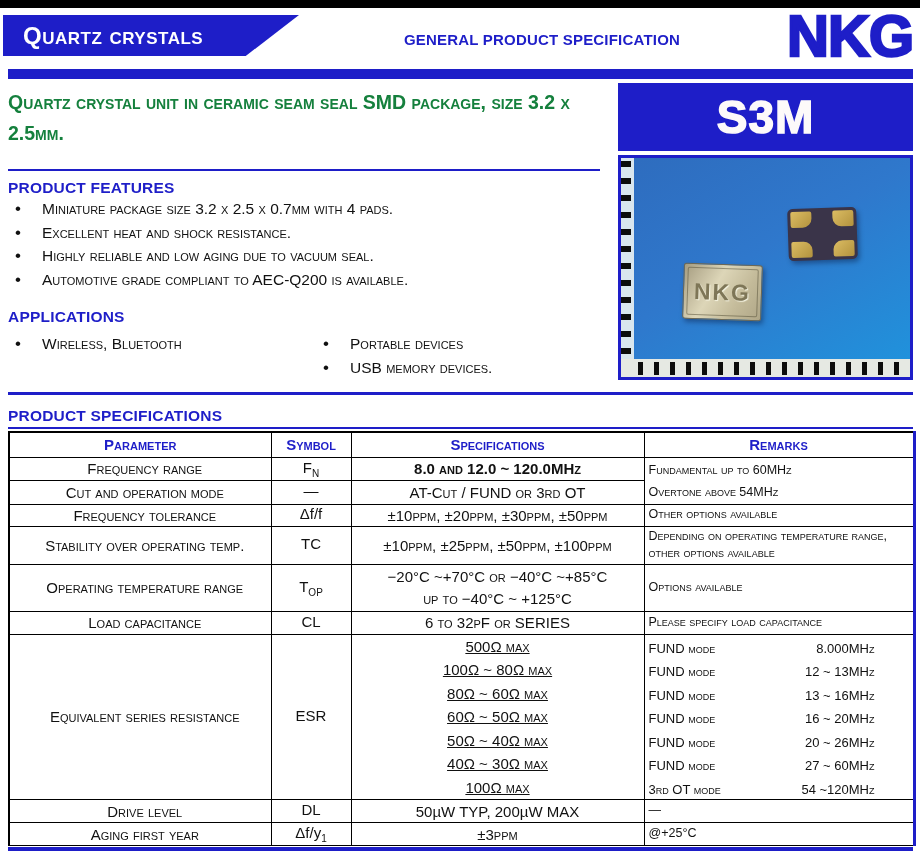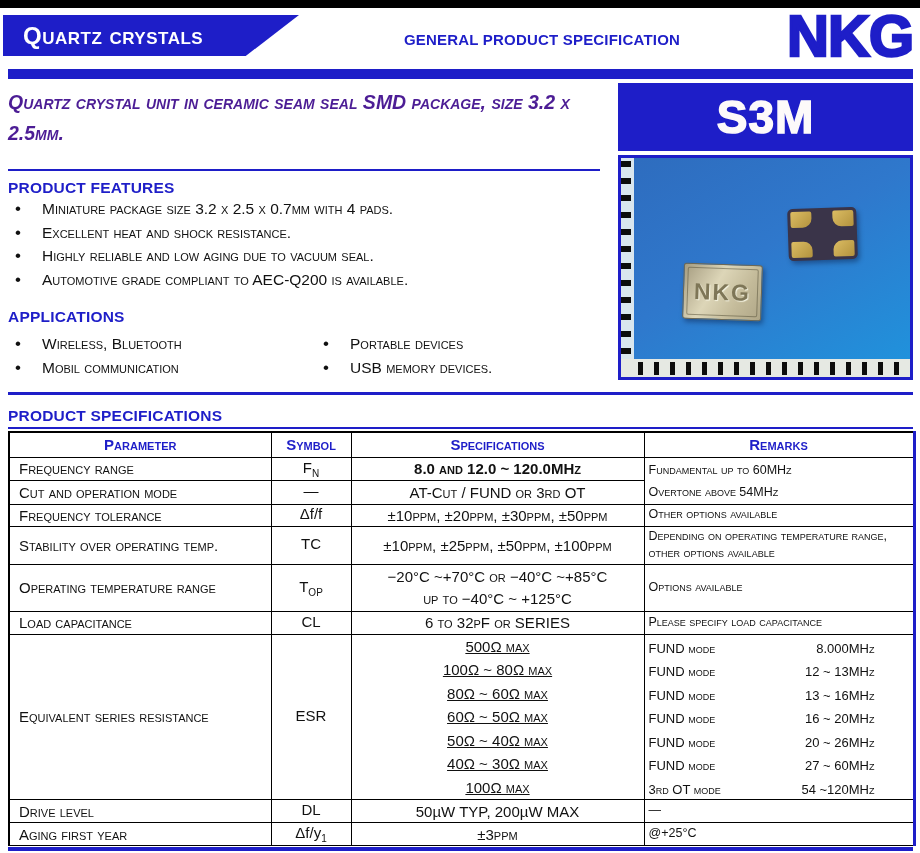--- a/index.html
+++ b/index.html
@@ -33,21 +33,21 @@
   .logo{
     position:absolute;left:760px;top:4px;width:153px;height:66px;
     color:var(--blue);font-size:58px;font-weight:bold;line-height:64px;
     text-align:right;-webkit-text-stroke:2.5px var(--blue);letter-spacing:-1px;
   }
   .blue-bar{position:absolute;left:8px;top:69px;width:905px;height:10px;background:var(--blue);}
 
   
   .title{
     position:absolute;left:8px;top:87px;width:600px;
-    font-size:19.5px;font-weight:bold;line-height:31px;color:#4c1d95;font-style:italic;
+    font-size:19.5px;font-weight:bold;line-height:31px;color:#15803d;
   }
   .title-rule{position:absolute;left:8px;top:169px;width:592px;height:2px;background:var(--blue);}
   .s3m-box{
     position:absolute;left:618px;top:83px;width:295px;height:68px;background:var(--blue);
     color:#fdfafa;text-align:center;font-size:46px;font-weight:bold;line-height:68px;
     -webkit-text-stroke:1.5px #fdfafa;letter-spacing:1px;
   }
 
   
   .photo{
@@ -109,21 +109,21 @@
   .bottom-rule{position:absolute;left:8px;top:847px;width:905px;height:4px;background:var(--blue);}
 
   
   .spec-table{
     position:absolute;left:8px;top:431px;width:905px;
     border-collapse:collapse;table-layout:fixed;
   }
   .spec-table{border-top:2.5px solid #000;border-left:2.5px solid #000;border-right:3px solid var(--blue);}
   .spec-table th,.spec-table td{border:1.5px solid #000;padding:0;vertical-align:middle;overflow:hidden;}
   .spec-table th{color:var(--blue);font-size:15px;text-align:center;font-weight:bold;}
-  td.param{font-size:15px;padding-left:9px;}
+  td.param{font-size:15px;padding-left:9px;text-align:center;}
   td.sym{text-align:center;font-size:15px;margin-left:32px;}
   td.spec{text-align:center;font-size:15px;}
   td.remark{font-size:12.5px;padding-left:4px;line-height:1.4;padding-right:2px;}
   .spec-bold{font-weight:bold;font-size:16px;}
   sub{font-size:10px;}
   .rh{height:25px;} .r0{height:23px;} .r1{height:24px;} .r2{height:22px;}
   .r3{height:38px;} .r4{height:47px;} .r5{height:23px;} .r6{height:165px;}
   .r7{height:23px;} .r8{height:23px;}
   .remark-line{line-height:22px;}
   .temp-line{line-height:22px;}
@@ -188,24 +188,20 @@
     </div>
   </div>
 
   <div class="sec-heading h-apps">APPLICATIONS</div>
   <div class="apps">
     <div class="apps-col1">
       <div class="bullet-item">
         <span class="bullet"></span>
         <span class="sc">Wireless, Bluetooth</span>
       </div>
-      <div class="bullet-item">
-        <span class="bullet"></span>
-        <span class="sc">Mobil communication</span>
-      </div>
     </div>
     <div class="apps-col2">
       <div class="bullet-item">
         <span class="bullet"></span>
         <span class="sc">Portable devices</span>
       </div>
       <div class="bullet-item">
         <span class="bullet"></span>
         <span class="sc">USB memory devices.</span>
       </div>

